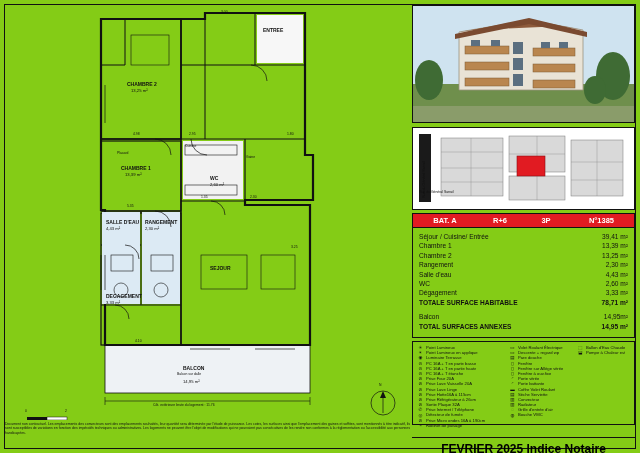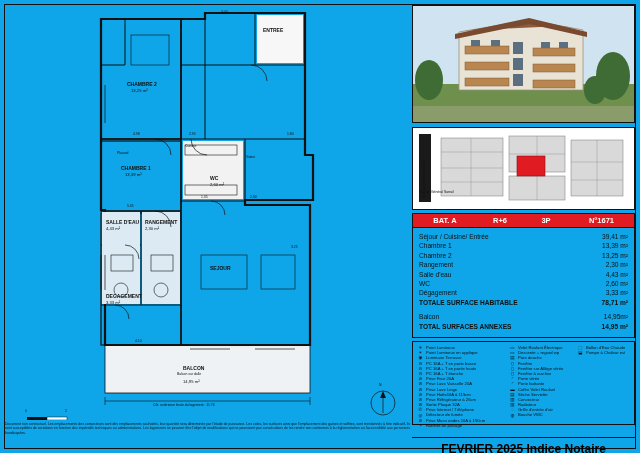--- a/index.html
+++ b/index.html
@@ -1,17 +1,17 @@
 <!DOCTYPE html>
 <html><head>
 <meta charset="utf-8">
 <style>
   html,body{margin:0;padding:0;background:#ffffff;}
   body{width:640px;height:453px;position:relative;font-family:"Liberation Sans",sans-serif;overflow:hidden;}
-  .sheet{position:absolute;left:0;top:0;width:640px;height:453px;background:#0ea5e9;}
+  .sheet{position:absolute;left:0;top:0;width:640px;height:453px;background:#84cc16;}
 
   
   .frame{position:absolute;left:4px;top:4px;width:632px;height:445px;border:1px solid #111;box-sizing:border-box;}
 
   
   .plan{position:absolute;left:5px;top:5px;width:405px;height:415px;overflow:hidden;}
   .plan svg{position:absolute;left:0;top:0;}
 
   
   .right{position:absolute;left:412px;top:5px;width:223px;height:415px;}
@@ -246,21 +246,21 @@
         <rect x="6" y="6" width="12" height="68" fill="#1a1a1a"></rect>
         <text x="12" y="70" transform="rotate(-90 12,70)" font-size="3.6" fill="#111" font-family="Liberation Sans, sans-serif">Rue du Général Sarrail</text>
       </svg>
       <div class="ptxt sm" style="left:6px;top:62px;">Rue du Général Sarrail</div>
     </div>
 
     <div class="lotbar">
       <span class="lb1">BAT. A</span>
       <span class="lb2">R+6</span>
       <span class="lb3">3P</span>
-      <span class="lb4">N°1671</span>
+      <span class="lb4">N°1385</span>
     </div>
 
     <div class="areas">
       <div class="arow">
           <span>Séjour / Cuisine/ Entrée</span>
           <span>39,41 m²</span>
         </div>
       <div class="arow">
           <span>Chambre 1</span>
           <span>13,39 m²</span>

